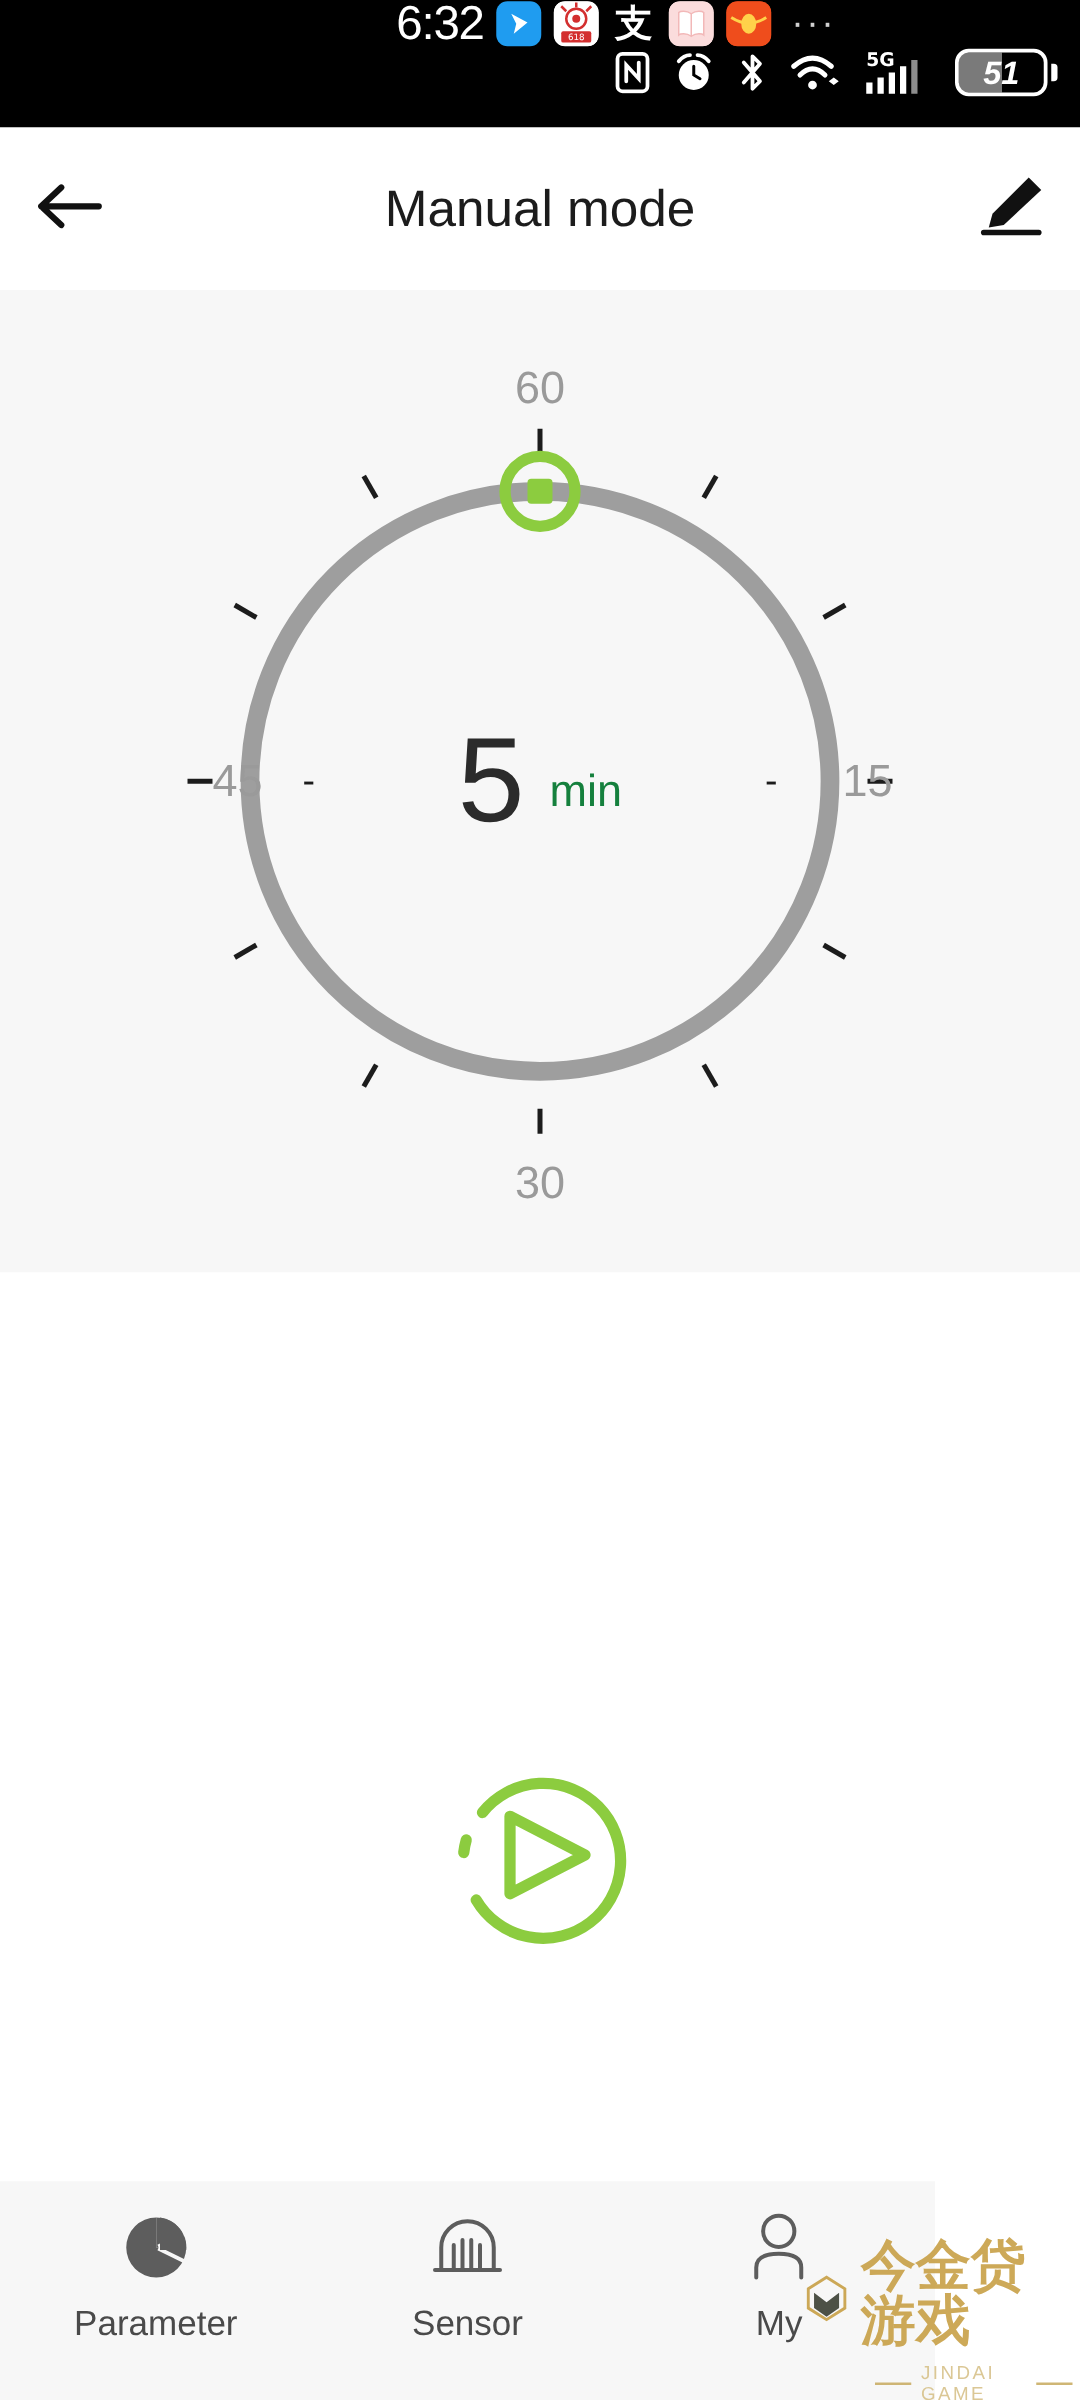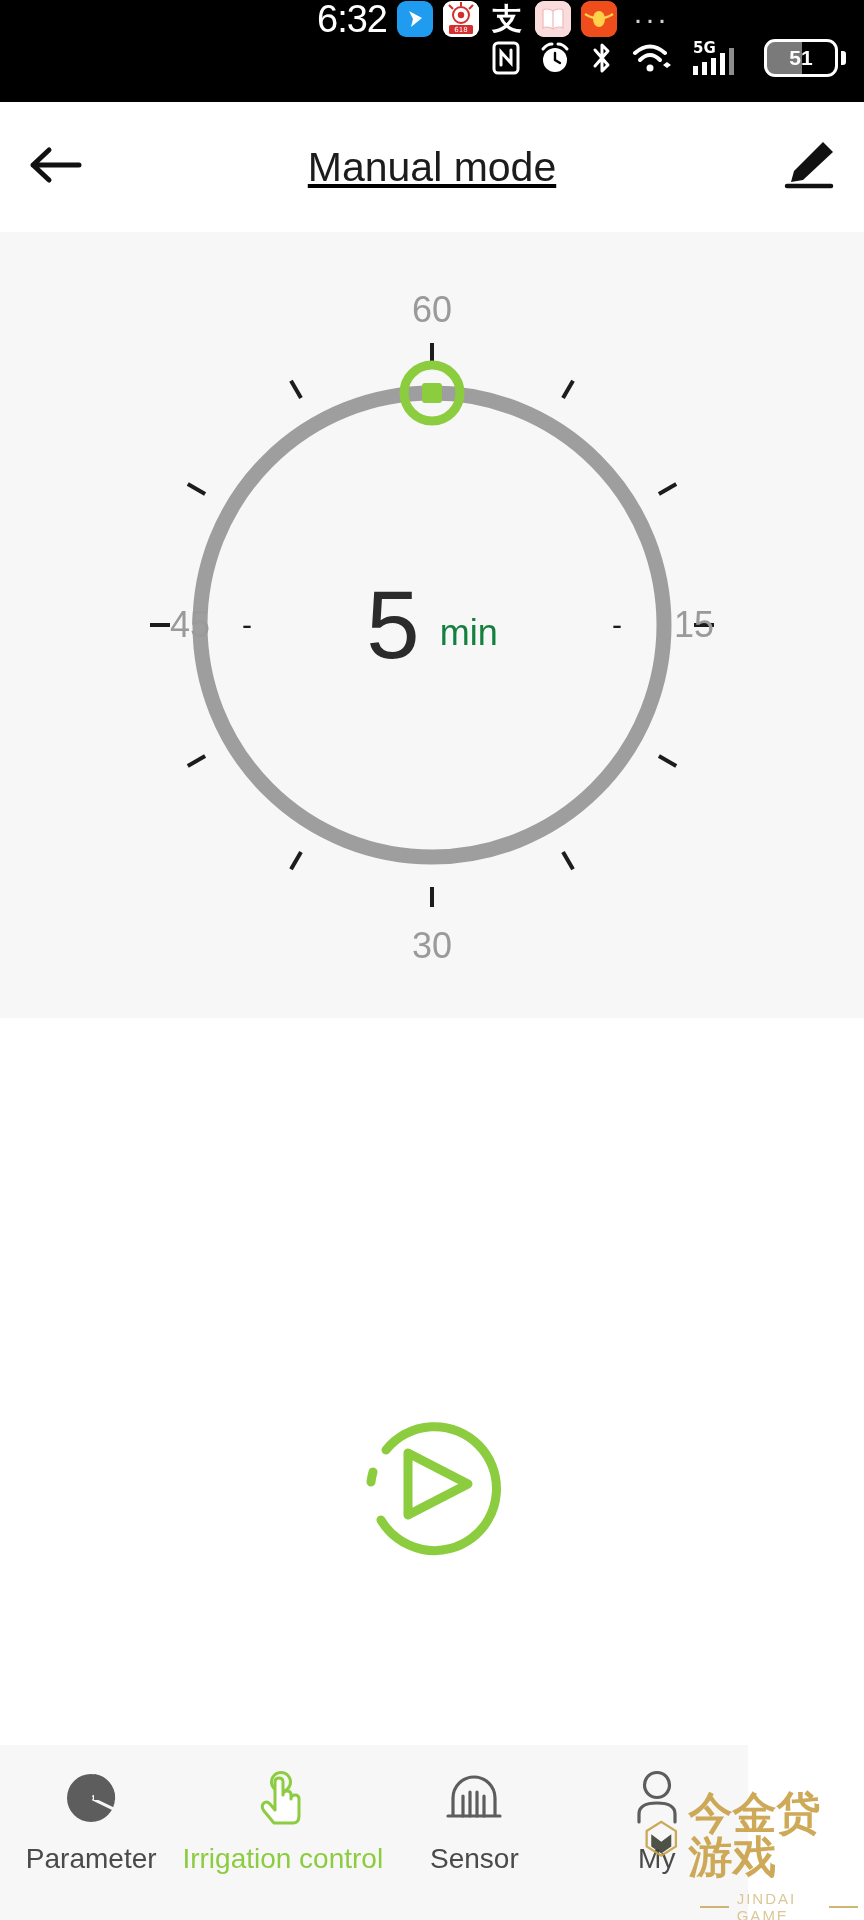--- a/index.html
+++ b/index.html
@@ -28,29 +28,30 @@
   .app-orange{ background:#ef4d1c; }
   .sb-dots{ color:#cfcfcf; font-size:30px; letter-spacing:2px; margin-left:6px; line-height:0.4;}
   .sb-right{ margin-left:auto; margin-right:18px; display:flex; align-items:center; gap:17px;justify-content:space-between; }
   .sb-ico{ display:flex; align-items:center; }
   .batt{
     display:flex; align-items:center;
   }
   .batt-body{
     width:74px; height:38px; border:3px solid #ffffff; border-radius:11px;
     display:flex; align-items:center; justify-content:center;
-    font-size:21px; font-weight:600; color:#ffffff; letter-spacing:0px;
+    font-size:26px; font-weight:600; color:#ffffff; letter-spacing:0px;
     background:linear-gradient(to right,#7a7a7a 0%,#7a7a7a 51%,#000 51%,#000 100%);
+    font-style:italic;
   }
   .batt-tip{ width:5px; height:14px; background:#fff; border-radius:0 3px 3px 0; margin-left:3px; }
 
   
   .header{
     position:absolute; top:102px; left:0; width:864px; height:130px;
-    background:#ffffff; display:flex; align-items:center;text-decoration:underline;
+    background:#ffffff; display:flex; align-items:center;
   }
   .hdr-back{ width:110px; display:flex; align-items:center; justify-content:center; }
   .hdr-title{
     flex:1; text-align:center; font-size:41px; color:#1c1c1c; font-weight:400;
   }
   .hdr-edit{ width:110px; display:flex; align-items:center; justify-content:center; }
 
   
   .dial-panel{
     position:absolute; top:232px; left:0; width:864px; height:786px;
@@ -282,29 +283,20 @@
           <path d="M27 27 L51 27 A24 24 0 1 1 27 3 Z" fill="#5d5d5d"></path>
           <path d="M27 27 L27 3 A24 24 0 0 1 48 39 Z" fill="#f7f7f7" transform="rotate(0 27 27)" opacity="0"></path>
           <path d="M28.6 26.2 L49.8 15.8" stroke="#f7f7f7" stroke-width="3" fill="none"></path>
           <path d="M28.6 27.8 L49.8 38.2" stroke="#f7f7f7" stroke-width="3" fill="none"></path>
           <path d="M30 3 A24 24 0 0 1 51 29 L30 29 Z" fill="#5d5d5d"></path>
         </svg>
       </span>
       <span class="nav-lbl">Parameter</span>
     </div>
 
-    <div class="nav-item active">
-      <span class="nav-ico">
-        <svg width="56" height="58" viewBox="0 0 56 58">
-          <circle cx="26" cy="13" r="9.5" fill="none" stroke="#8ccc3f" stroke-width="3"></circle>
-          <path d="M20 13 L20 41 L15 35 Q11 31 8 35 Q6 38 9 42 L19 54 L38 54 Q44 54 44 47 L44 30 Q44 26 40 26 Q36 26 36 30 L36 26 Q36 22 32 22 Q28 22 28 26 L28 13 Q28 9 24 9 Q20 9 20 13 Z" fill="#ffffff" stroke="#8ccc3f" stroke-width="3" stroke-linejoin="round"></path>
-        </svg>
-      </span>
-      <span class="nav-lbl">Irrigation control</span>
-    </div>
 
 
     <div class="nav-item">
       <span class="nav-ico">
         <svg width="58" height="52" viewBox="0 0 58 52">
           <path d="M8 44 L8 26 A21 21 0 0 1 50 26 L50 44" fill="none" stroke="#5d5d5d" stroke-width="3.2"></path>
           <path d="M3 44 L55 44" stroke="#5d5d5d" stroke-width="3.2" stroke-linecap="round"></path>
           <path d="M18 44 L18 24 M25 44 L25 20 M32 44 L32 20 M39 44 L39 24" stroke="#5d5d5d" stroke-width="3.2" stroke-linecap="round"></path>
         </svg>
       </span>

